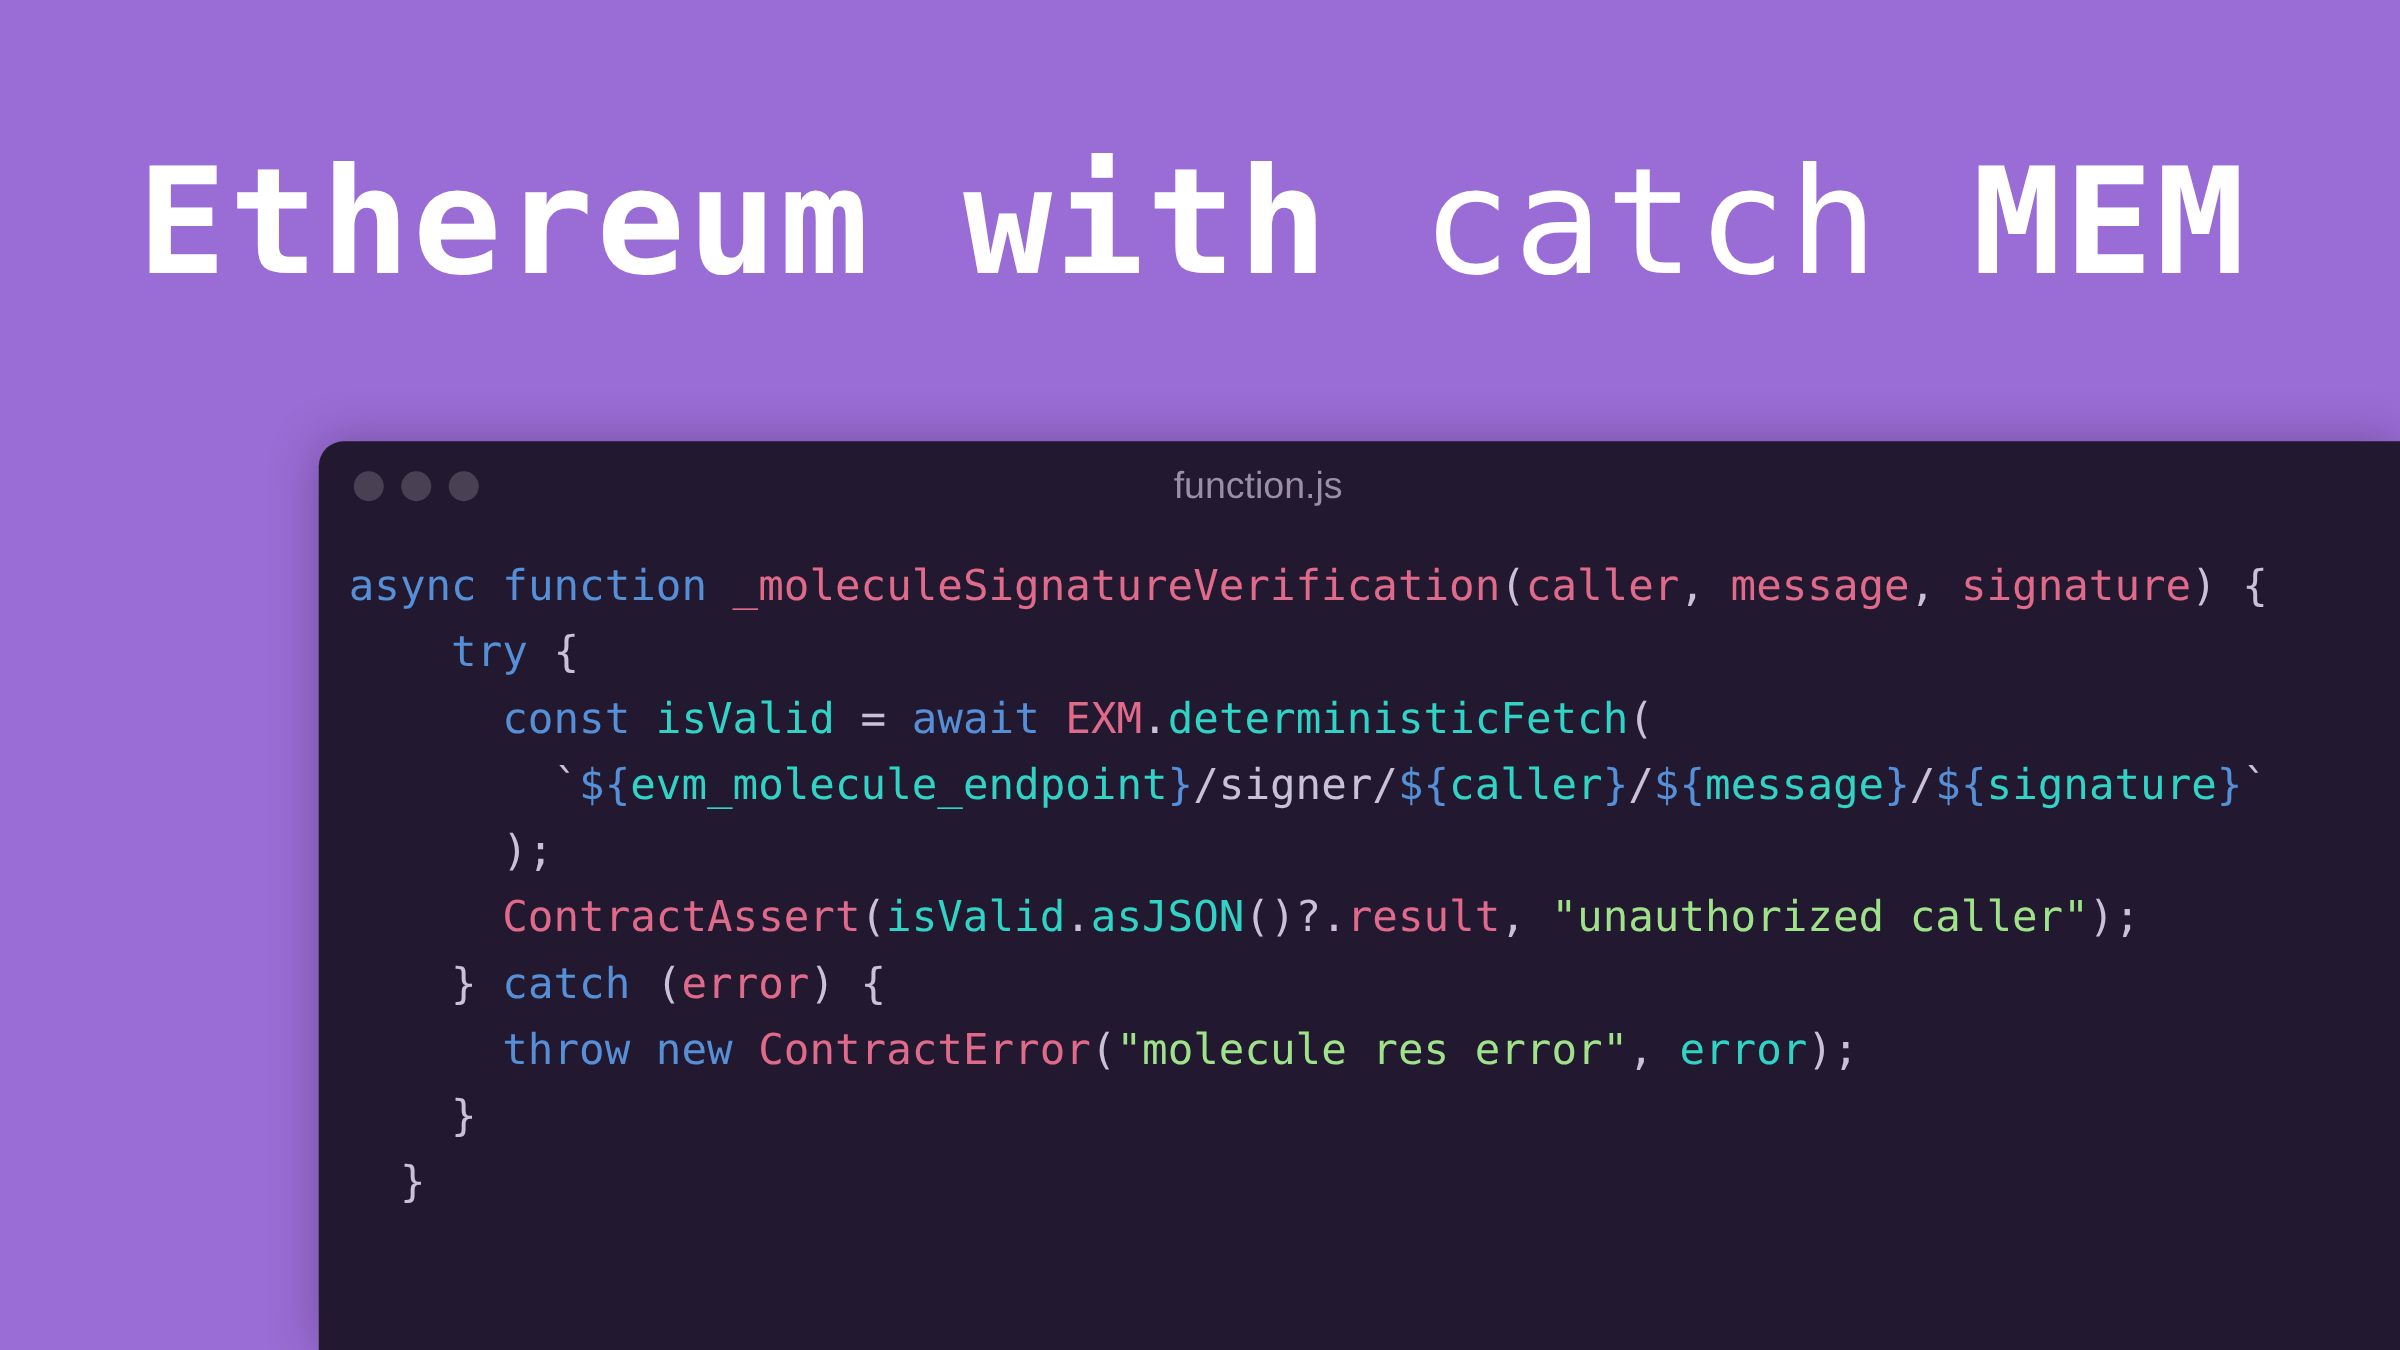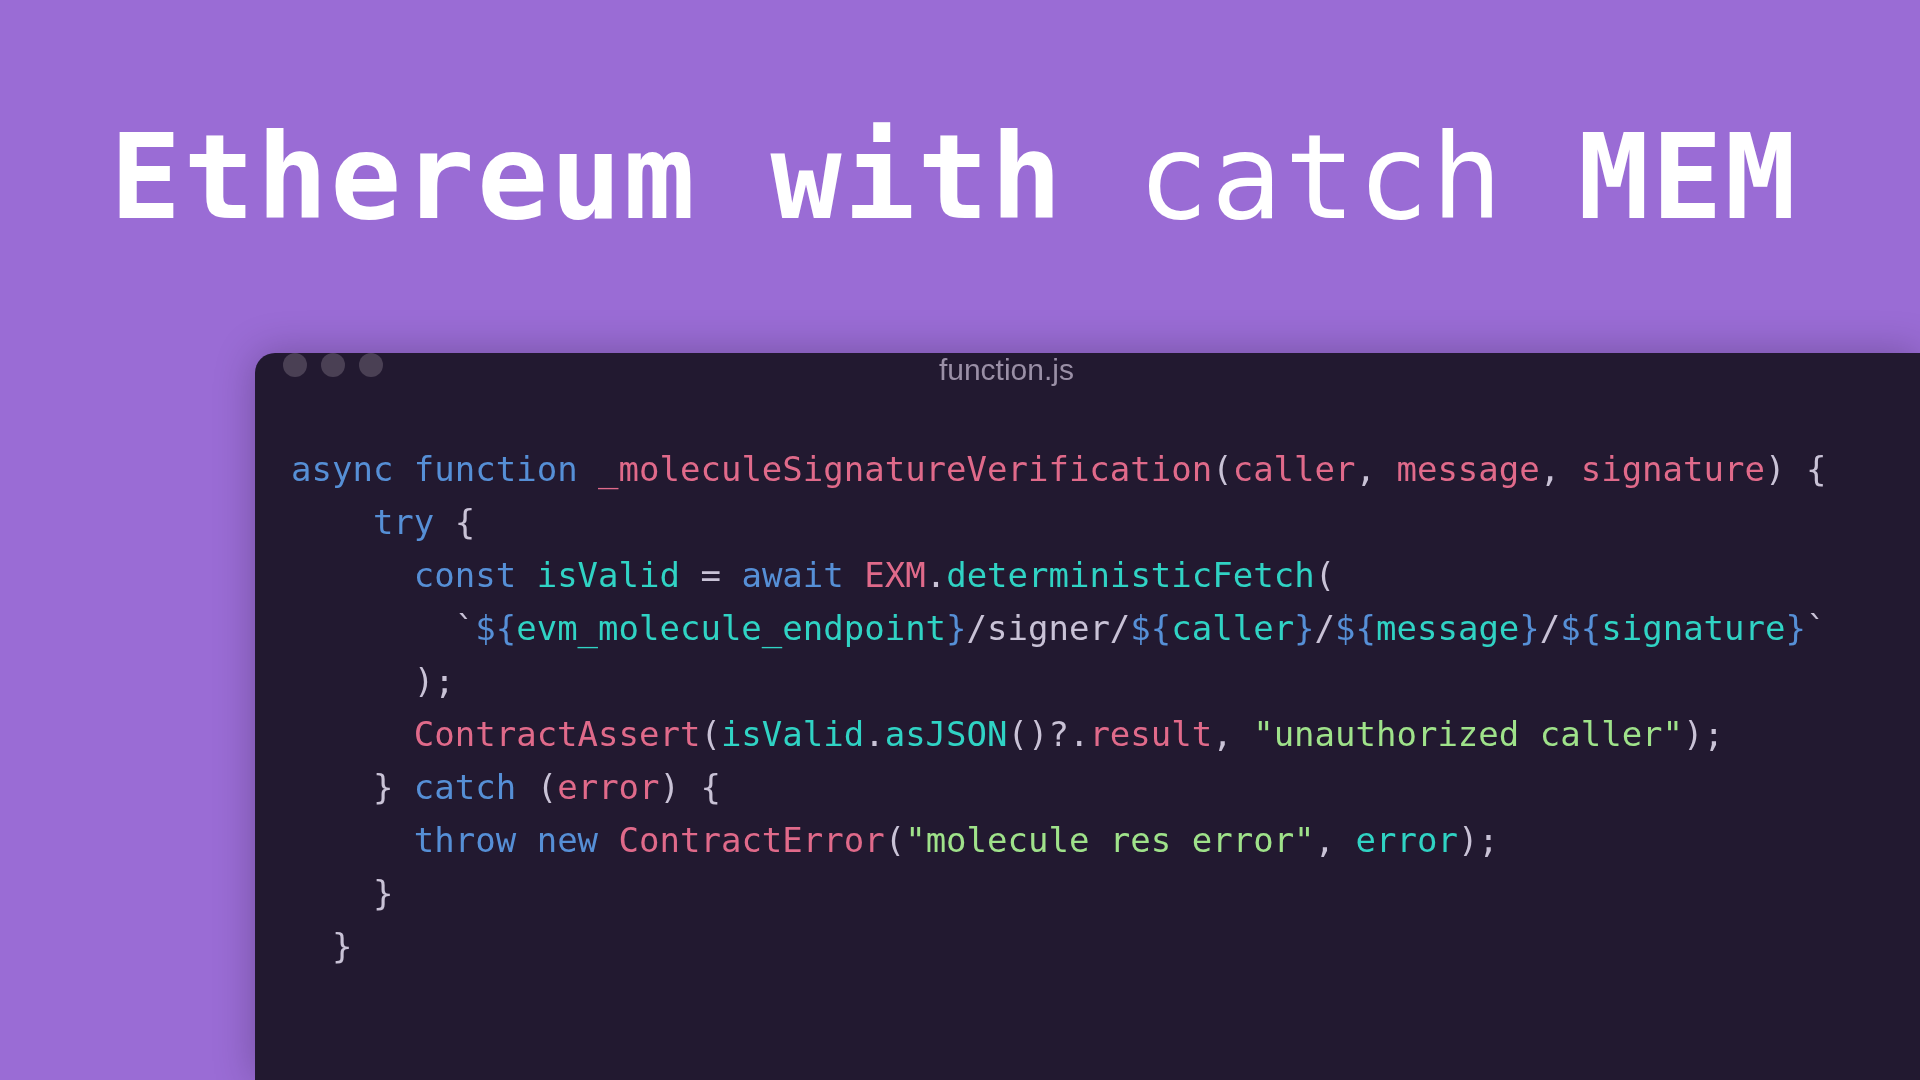--- a/index.html
+++ b/index.html
@@ -30,21 +30,21 @@
     right: 0;
     height: 727px;
     background: #221930;
     border-top-left-radius: 20px;
     box-shadow: 0 0 40px rgba(0,0,0,0.25);
     overflow: hidden;
   }
 
   .editor-header {
     display: flex;
-    align-items: flex-start;
+    align-items: center;
     height: 72px;
     padding: 0 28px;
     position: relative;
   }
   .traffic-lights {
     display: flex;
     gap: 14px;
   }
   .traffic-lights .dot {
     width: 24px;
@@ -56,21 +56,21 @@
     position: absolute;
     left: 50%;
     transform: translateX(-110%);
     color: #9a8fa6;
     font-size: 30px;
     font-weight: 500;
     font-family: -apple-system, 'SF Pro Text', 'Segoe UI', sans-serif;
   }
 
   .code {
-    padding: 18px 36px;
+    padding: 18px 24px;
     font-size: 34px;
     line-height: 1.56;
     font-weight: 500;
     white-space: pre;
     color: #d4cde0;
     font-family: ui-monospace, 'SF Mono', Menlo, Consolas, monospace;
   }
   .tok-kw     { color: #568fd6; }   
   .tok-func   { color: #30d3c4; }   
   .tok-param  { color: #e06a8a; }   

